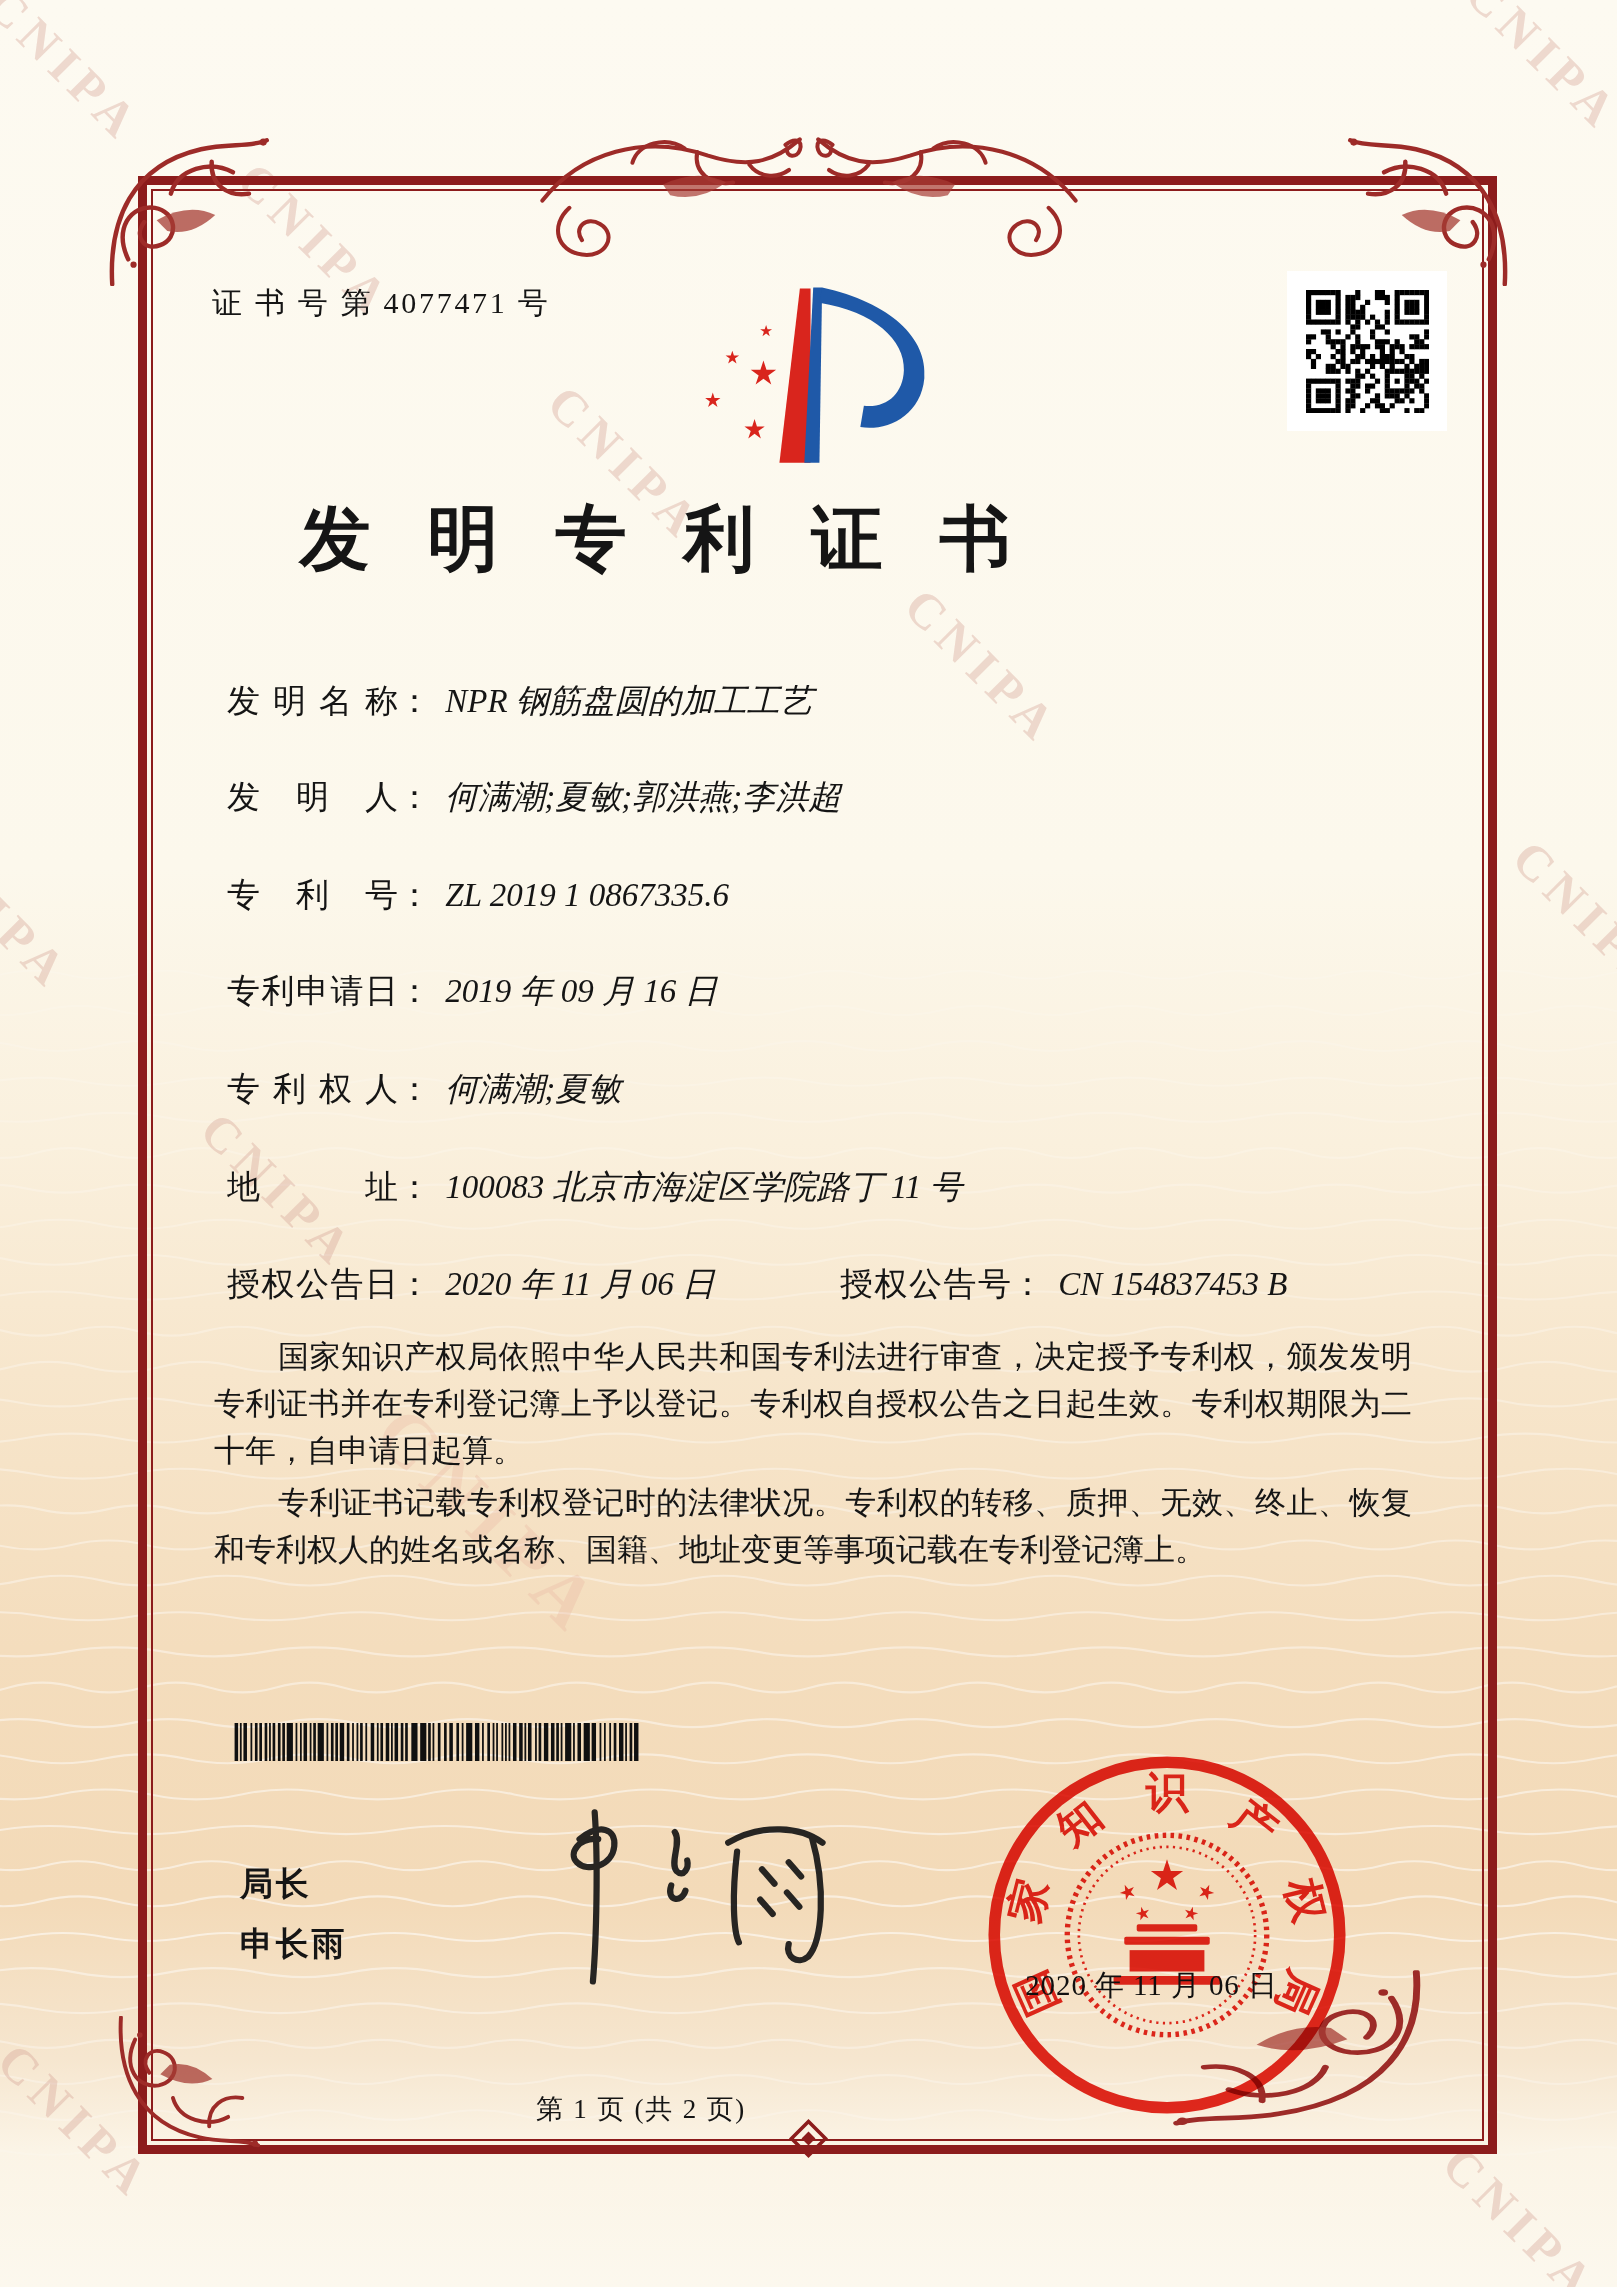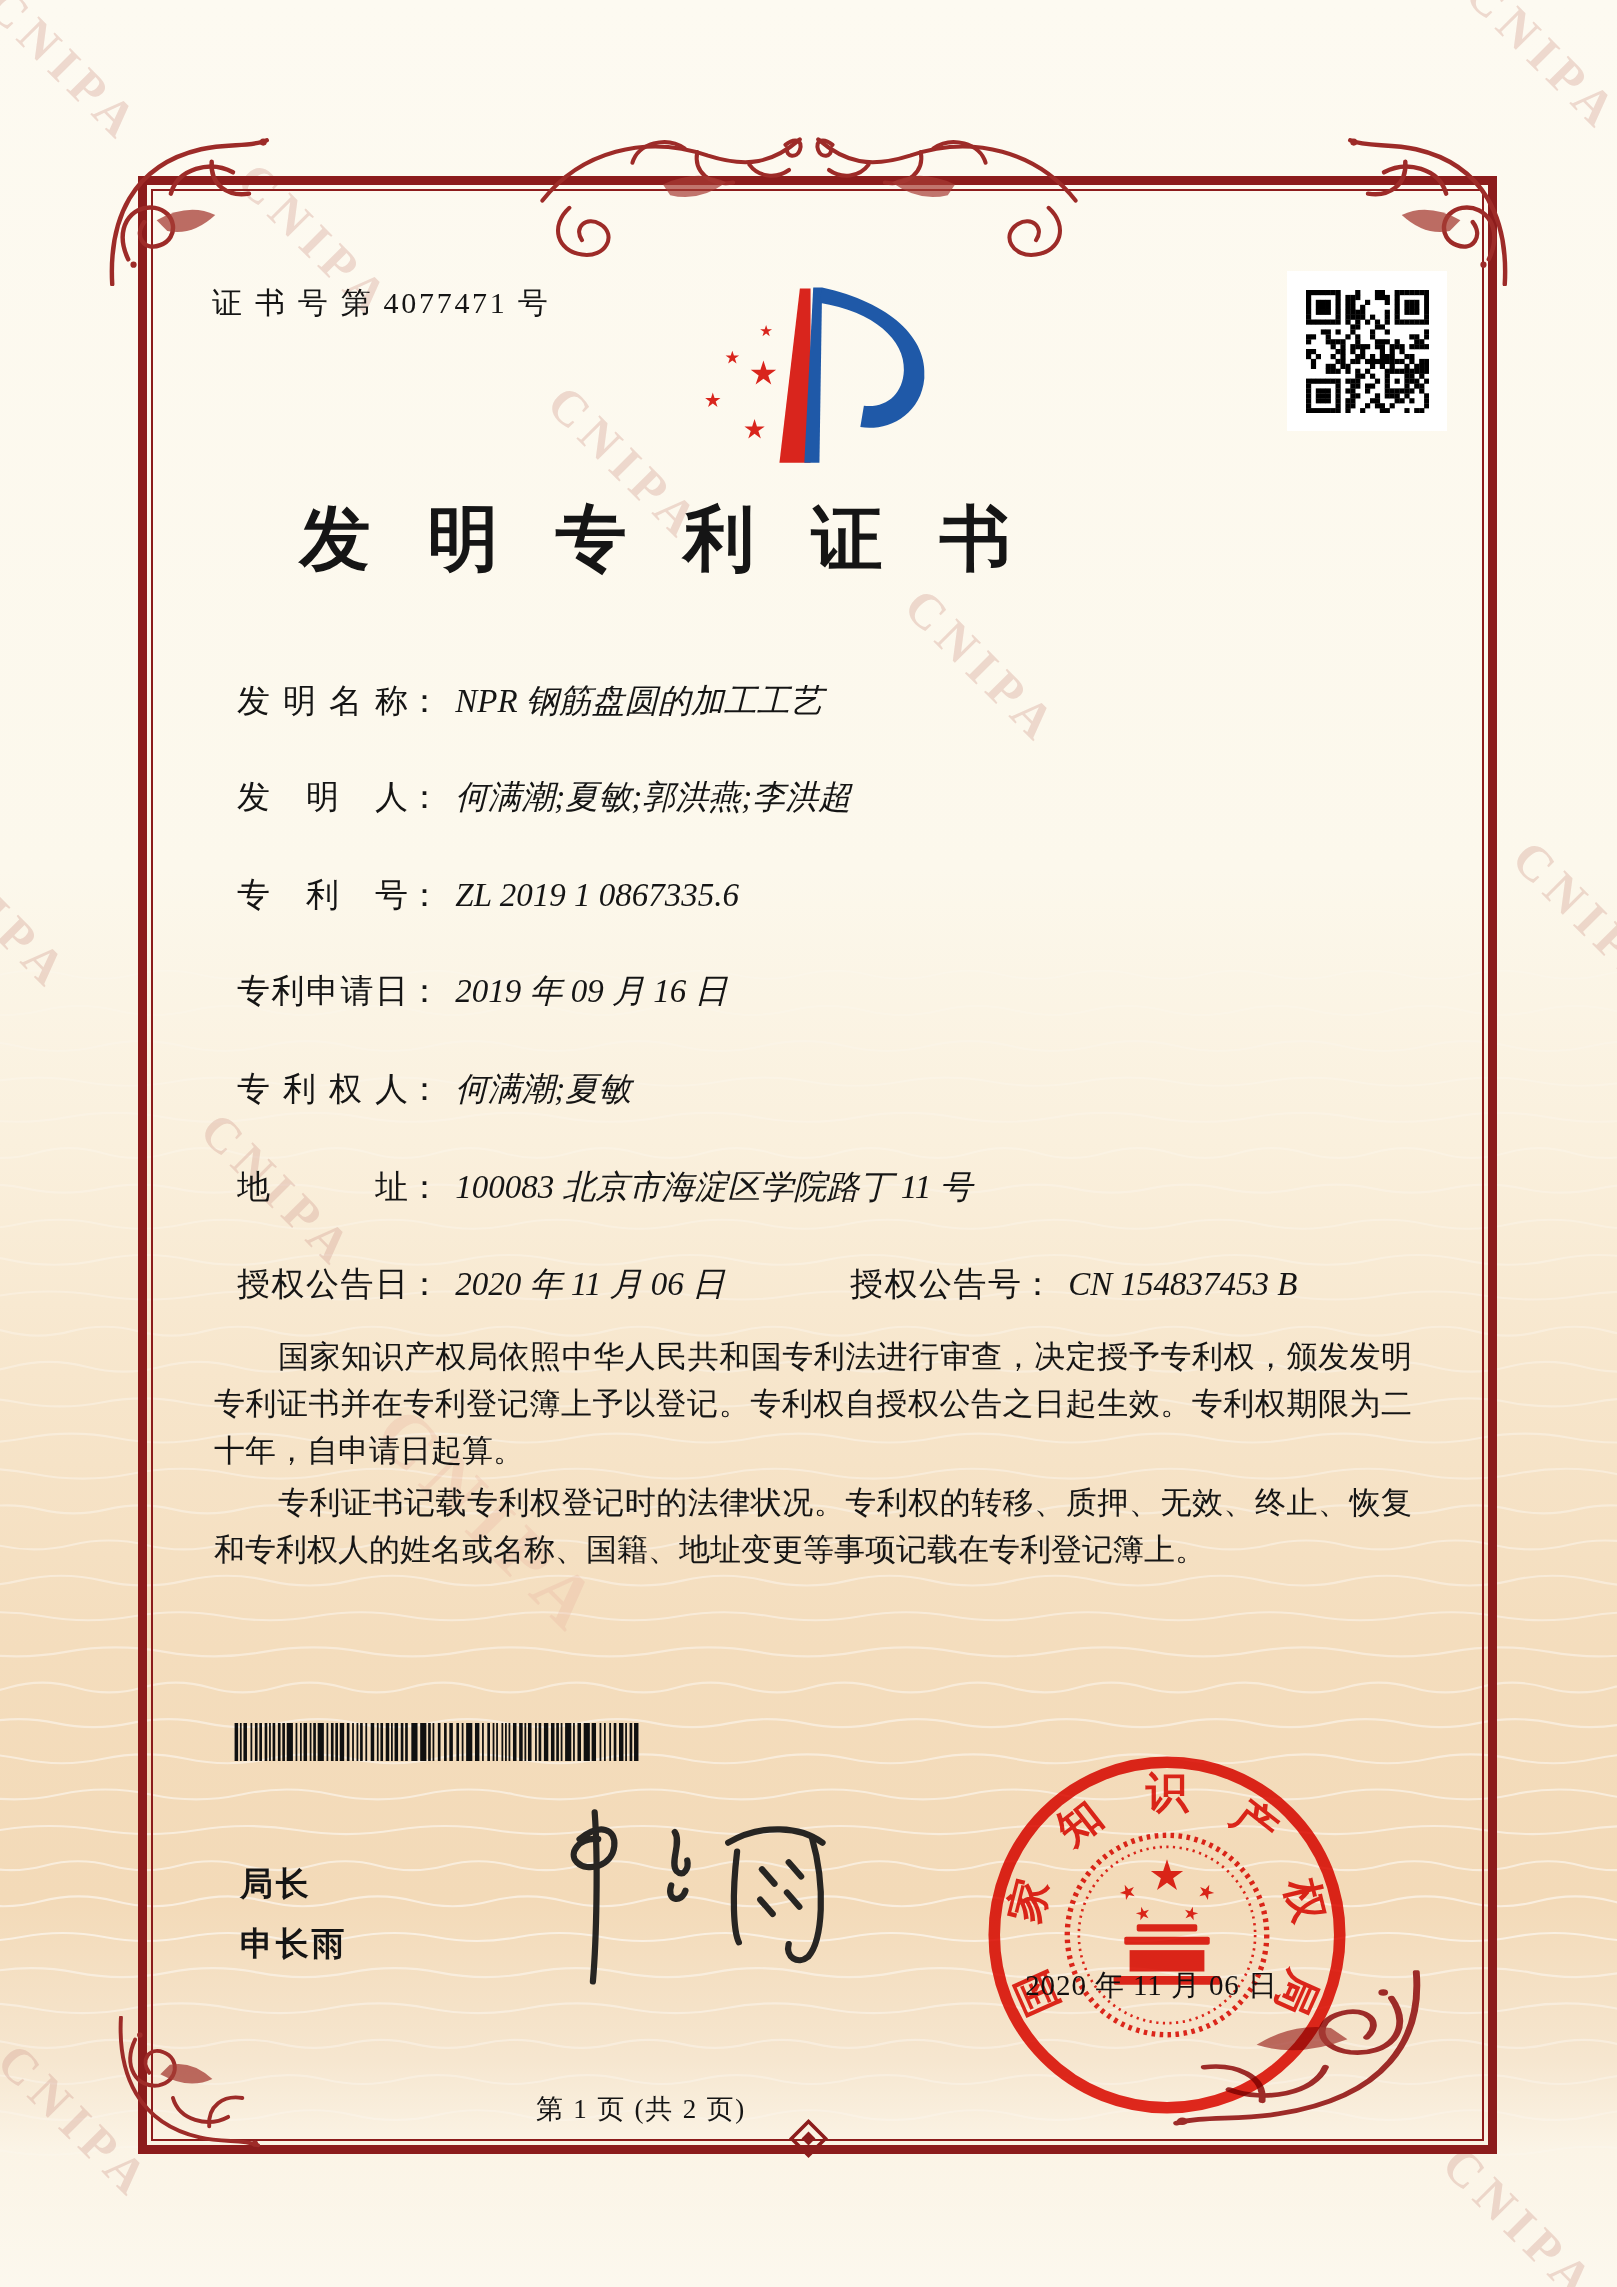--- a/index.html
+++ b/index.html
@@ -27,21 +27,21 @@
   
   #cert-no{left:212px;top:283px;font-size:30px;letter-spacing:2.7px;z-index:4;}
   #logo{left:686px;top:276px;z-index:4;}
   #qr-box{left:1287px;top:271px;width:160px;height:160px;background:#ffffff;z-index:4;}
   #qr-svg{position:absolute;left:18.7px;top:18.7px;}
   #title{left:0;top:492px;width:1310px;text-align:center;font-size:71px;
     font-weight:bold;letter-spacing:57px;padding-left:57px;box-sizing:border-box;
     z-index:4;}
   
   .field{position:absolute;left:227px;font-size:33px;line-height:41px;z-index:4;white-space:nowrap;}
-  .flabel{display:inline-block;width:171px;text-align:justify;text-align-last:justify;vertical-align:top;margin-left:10px;}
+  .flabel{display:inline-block;width:171px;text-align:justify;text-align-last:justify;vertical-align:top;}
   .fvalue{margin-left:14.3px;font-style:italic;}
   
   #paras{left:214px;top:1333px;width:1198px;font-size:31px;line-height:47px;
     text-align:justify;z-index:4;}
   #paras p{margin:0;text-indent:64px;}
   #paras p+p{margin-top:5.3px;}
   
   #barcode{left:233px;top:1723px;z-index:4;}
   
   .signer{position:absolute;left:240px;font-family:Liberation Sans, sans-serif;

